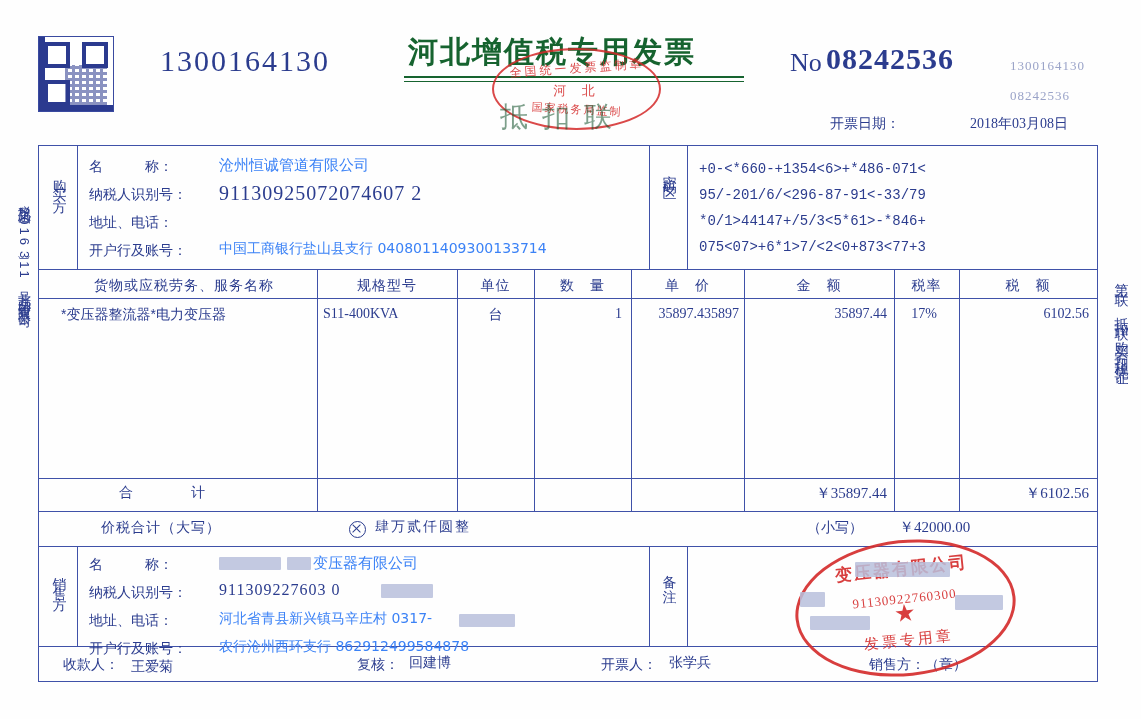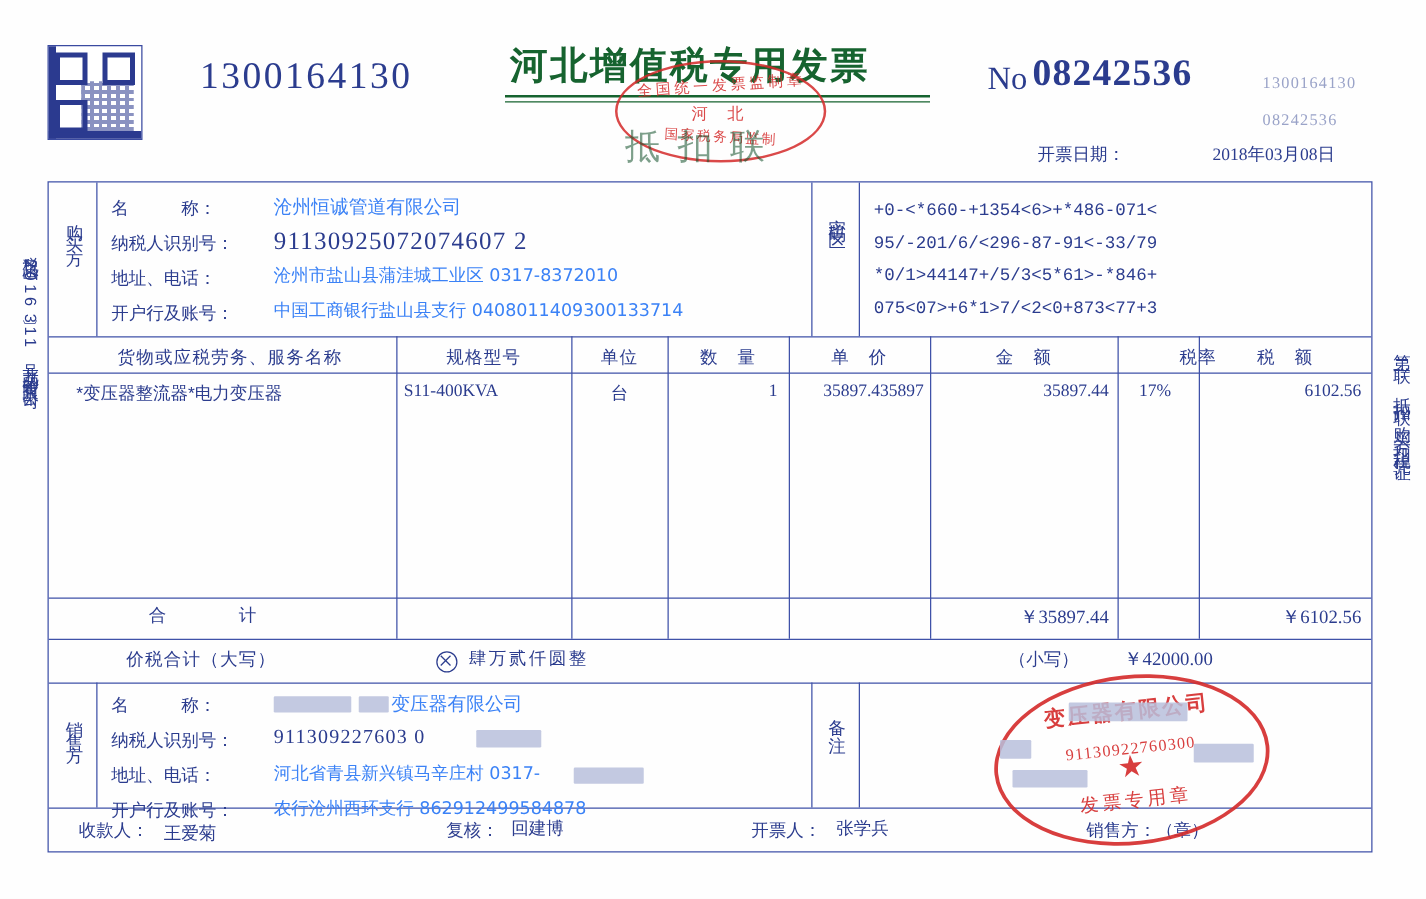--- a/index.html
+++ b/index.html
@@ -244,38 +244,37 @@
 
     <div class="side-label" style="left:10px;top:22px;height:85px;">购买方</div>
 
     <div class="cellbox" style="left:50px;top:12px;">名　　　称：</div>
     <div class="cellbox valcn" style="left:180px;top:10px;">沧州恒诚管道有限公司</div>
 
     <div class="cellbox" style="left:50px;top:40px;">纳税人识别号：</div>
     <div class="cellbox val" style="left:180px;top:36px;font-size:20px;letter-spacing:1px;">91130925072074607 2</div>
 
     <div class="cellbox" style="left:50px;top:68px;">地址、电话：</div>
-    <div class="cellbox valcn" style="left:180px;top:66px;font-size:14px;">沧州市盐山县蒲洼城工业区  0317-8372010</div>
 
     <div class="cellbox" style="left:50px;top:96px;">开户行及账号：</div>
     <div class="cellbox valcn" style="left:180px;top:94px;font-size:14px;">中国工商银行盐山县支行  0408011409300133714</div>
 
     <div class="side-label" style="left:620px;top:18px;height:90px;letter-spacing:6px;">密码区</div>
     <div class="mima" style="left:660px;top:12px;">+0-&lt;*660-+1354&lt;6&gt;+*486-071&lt;</div>
     <div class="mima" style="left:660px;top:38px;">95/-201/6/&lt;296-87-91&lt;-33/79</div>
     <div class="mima" style="left:660px;top:64px;">*0/1&gt;44147+/5/3&lt;5*61&gt;-*846+</div>
     <div class="mima" style="left:660px;top:90px;">075&lt;07&gt;+6*1&gt;7/&lt;2&lt;0+873&lt;77+3</div>
 
     <div class="colhead" style="left:20px;top:131px;width:250px;">货物或应税劳务、服务名称</div>
     <div class="colhead" style="left:278px;top:131px;width:140px;">规格型号</div>
     <div class="colhead" style="left:418px;top:131px;width:77px;">单位</div>
     <div class="colhead" style="left:495px;top:131px;width:97px;">数　量</div>
     <div class="colhead" style="left:592px;top:131px;width:113px;">单　价</div>
     <div class="colhead" style="left:705px;top:131px;width:150px;">金　额</div>
-    <div class="colhead" style="left:855px;top:131px;width:65px;margin-left:32px;">税率</div>
+    <div class="colhead" style="left:855px;top:131px;width:65px;">税率</div>
     <div class="colhead" style="left:920px;top:131px;width:138px;">税　额</div>
 
     <div class="rowtext" style="left:22px;top:160px;">*变压器整流器*电力变压器</div>
     <div class="rowtext mono" style="left:284px;top:160px;">S11-400KVA</div>
     <div class="rowtext" style="left:418px;top:160px;width:77px;text-align:center;">台</div>
     <div class="rowtext mono" style="left:495px;top:160px;width:88px;text-align:right;">1</div>
     <div class="rowtext mono" style="left:592px;top:160px;width:108px;text-align:right;font-family:Liberation Serif, serif;">35897.435897</div>
     <div class="rowtext mono" style="left:705px;top:160px;width:143px;text-align:right;">35897.44</div>
     <div class="rowtext mono" style="left:855px;top:160px;width:60px;text-align:center;">17%</div>
     <div class="rowtext mono" style="left:920px;top:160px;width:130px;text-align:right;">6102.56</div>

